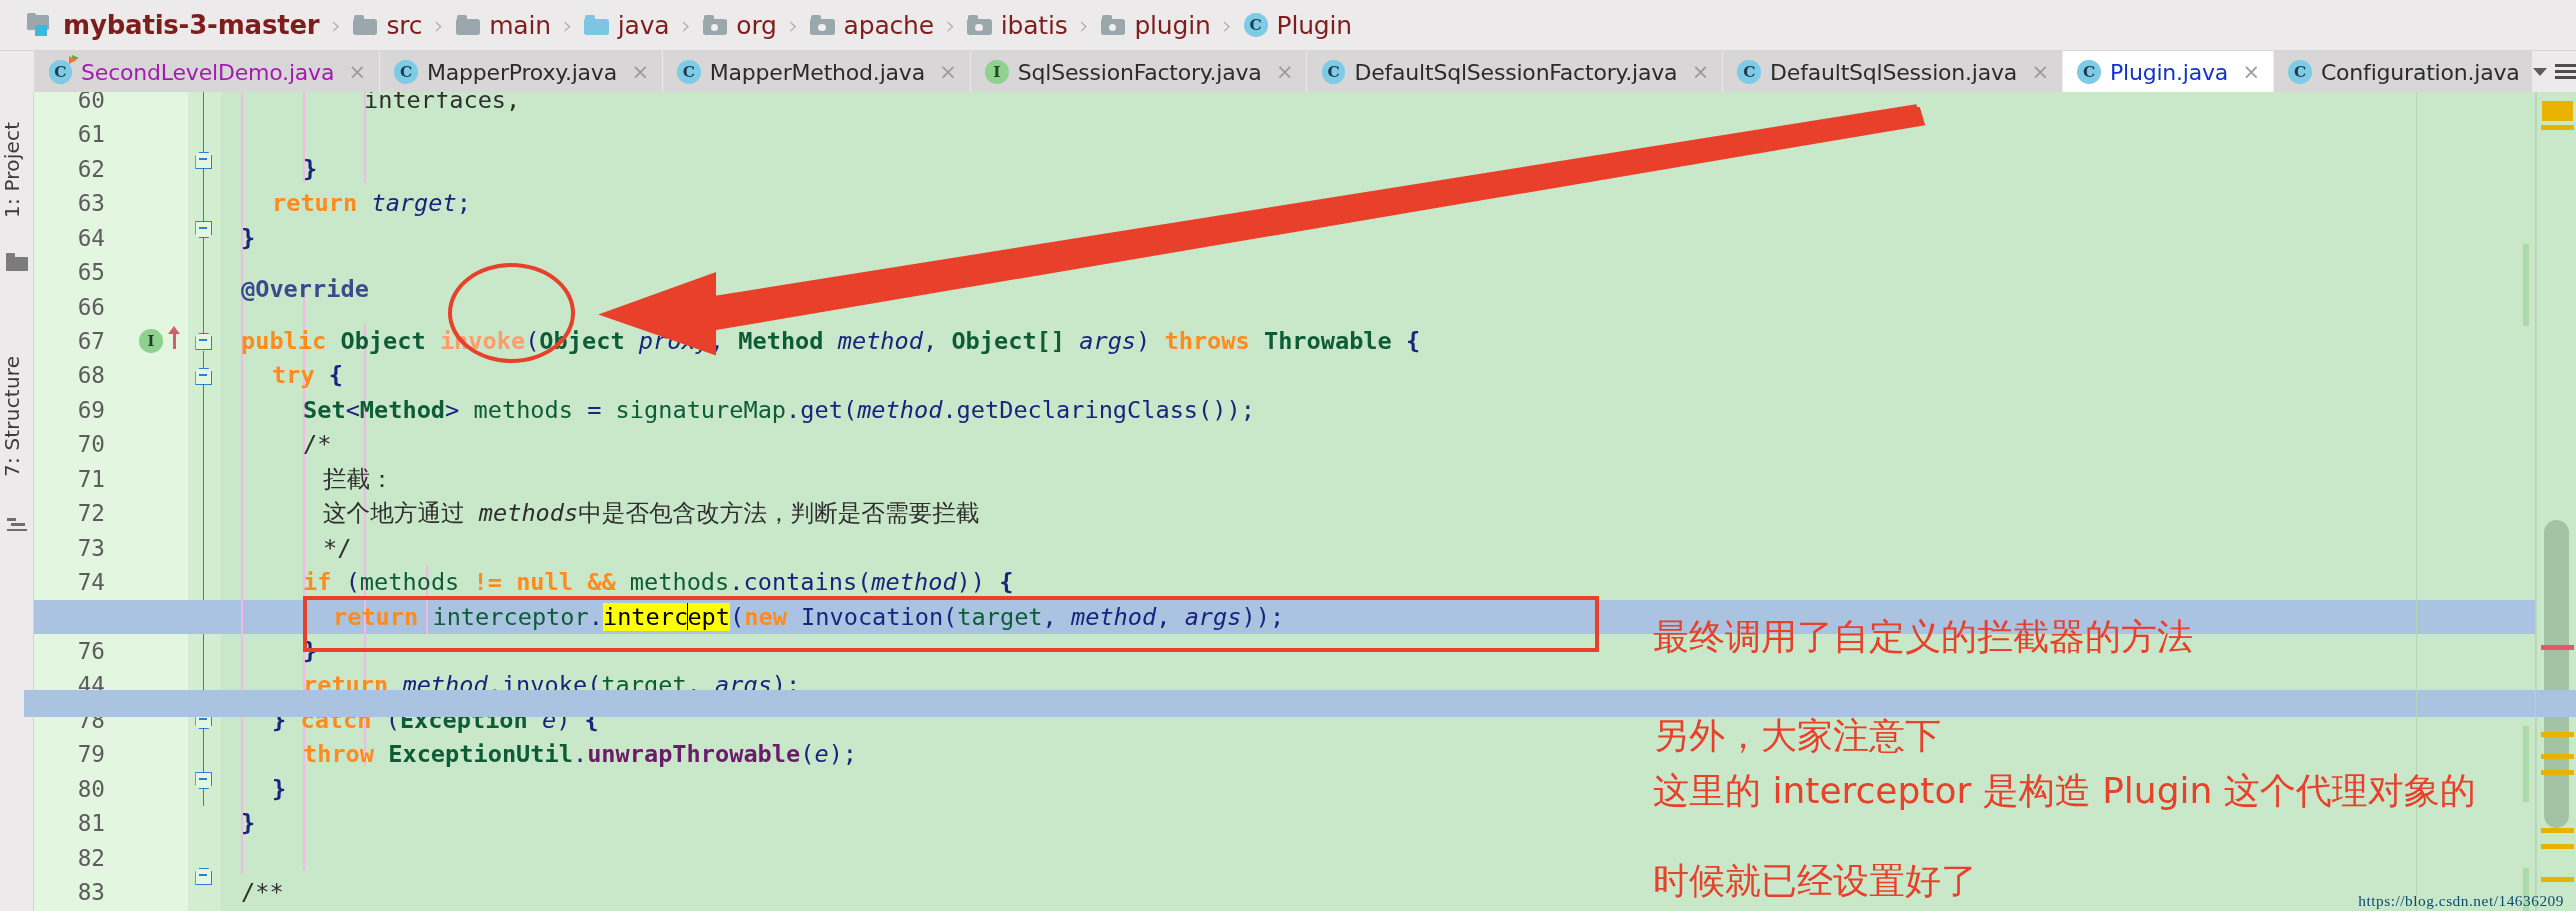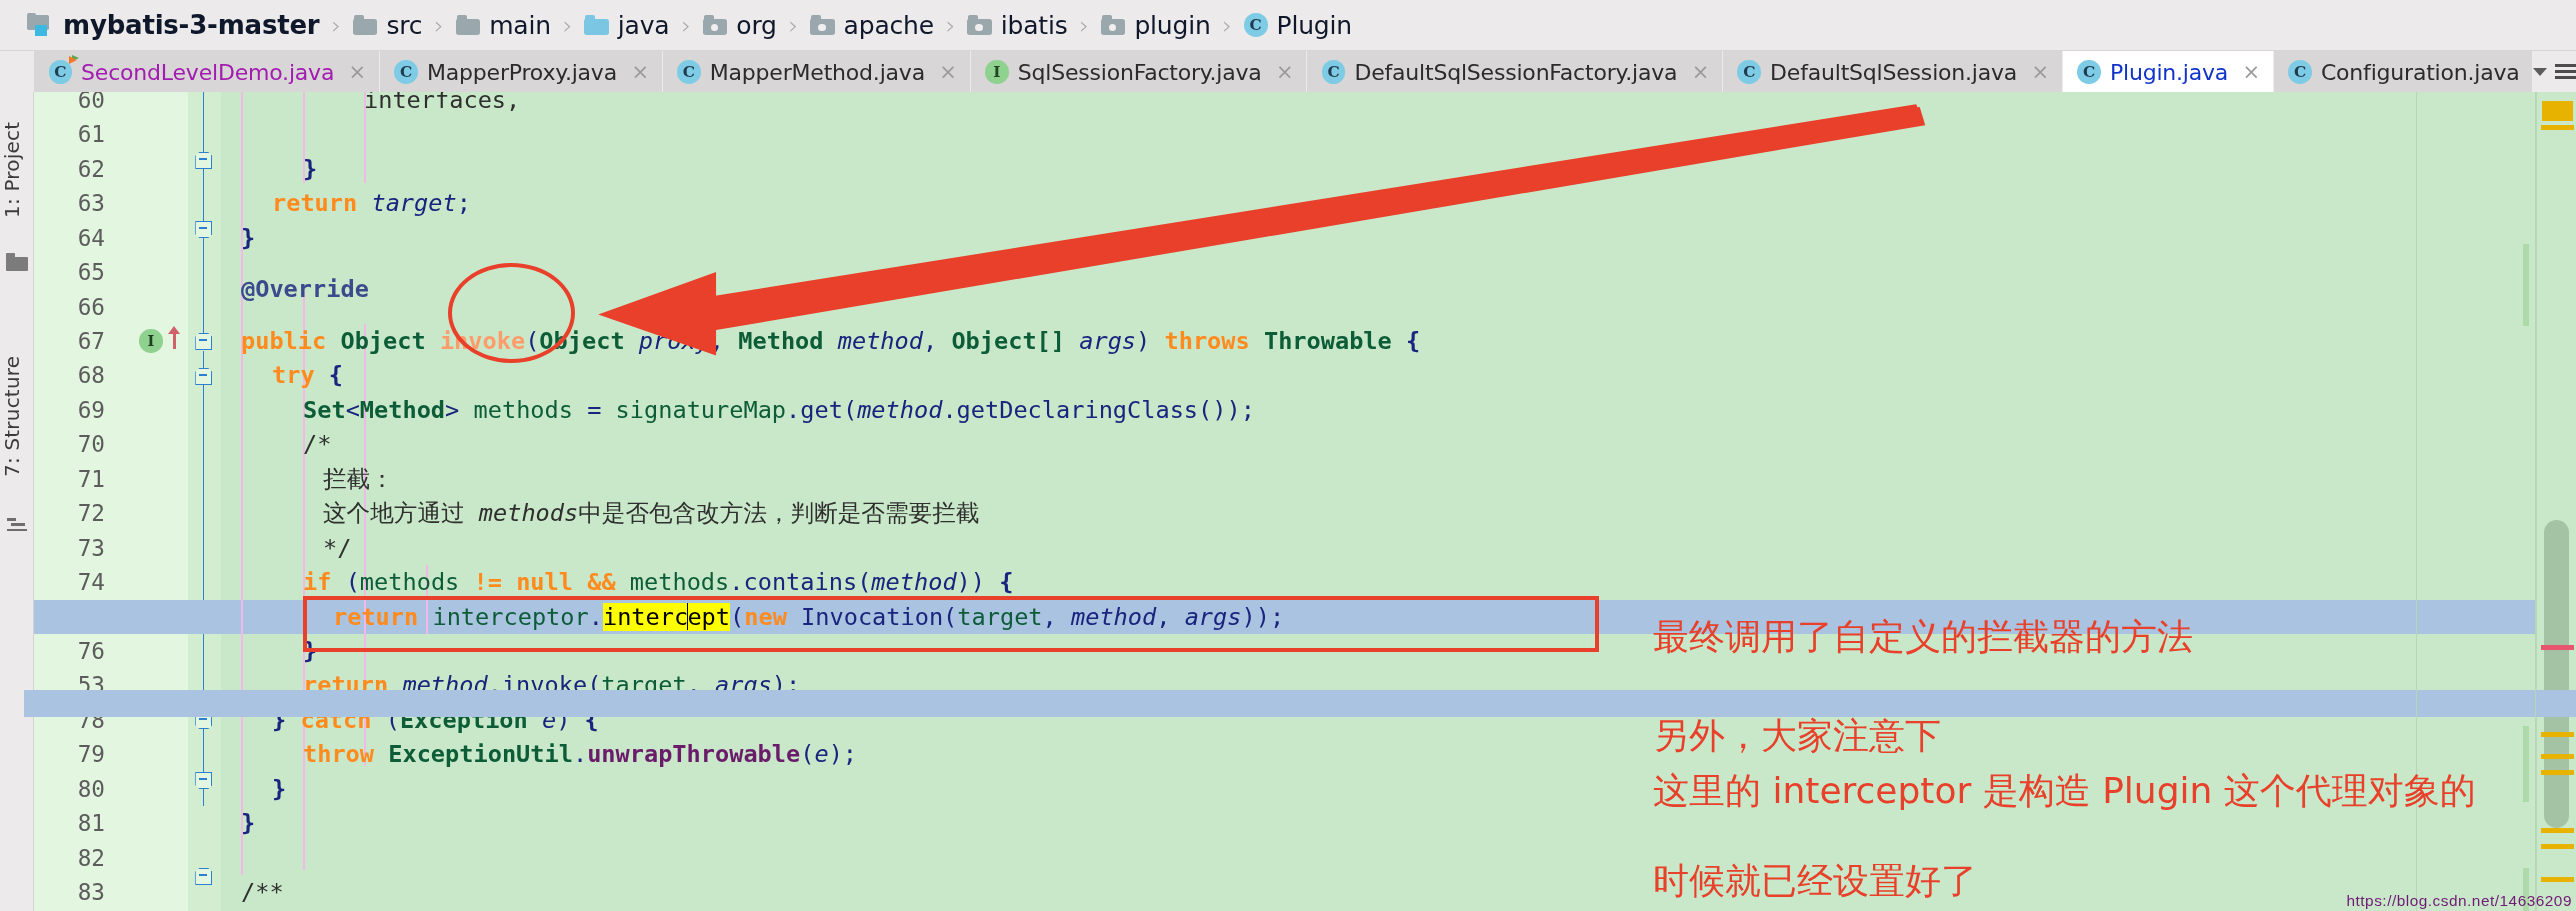--- a/index.html
+++ b/index.html
@@ -15,21 +15,21 @@
   
   #breadcrumb-bar {
     position: absolute; left: 0; top: 0; width: 2576px; height: 51px;
     background: #eceaea;
     display: flex; align-items: center;
     padding-left: 27px;
     border-bottom: 0.9px solid #d7d5d5;
   }
   .crumb { display: flex; align-items: center; height: 51px; }
   .crumb-label {
-    font-size: 25px; color: #0f172a; margin-left: 9px; letter-spacing: -0.2px;
+    font-size: 25px; color: #7f1d1d; margin-left: 9px; letter-spacing: -0.2px;
     white-space: nowrap;
   }
   .crumb.root .crumb-label { font-weight: bold; font-size: 26px; }
   .crumb-sep {
     color: #a9a9a9; font-size: 24.5px; margin: 0 11.8px; font-weight: 300;
   }
   
   .ic-folder {
     position: relative; width: 24.5px; height: 20px; flex: 0 0 auto;
   }
@@ -265,22 +265,22 @@
   .mk-box  { width: 31px; height: 20px; background: #e8b200; left: 5.4px; }
   .mk-chg  { width: 6.3px; background: #aed9a8; left: -14.5px; }
   .scroll-thumb {
     position: absolute; left: 7.3px; width: 25px; border-radius: 12.7px;
     background: #9dbb9d; opacity: .85;
   }
   .sel-band {
     position: absolute; left: -2513px; width: 2552px; height: 27px; background: #a9c3e0;
   }
   #watermark {
-    position: absolute; right: 4px; bottom: 1.8px; font-size: 15.4px;
-    color: #701a75; font-family: Liberation Sans, sans-serif; letter-spacing: 0.5px;
+    position: absolute; right: 12px; bottom: 1.8px; font-size: 15.4px;
+    color: #0c4a6e; font-family: Liberation Serif, serif; letter-spacing: 0.5px;
   }
   .vline-right {
     position: absolute; top: 0; width: 0.9px; height: 819px; background: #b6d6b6;
   }
 </style>
 </head>
 <body>
 
 <div id="root">
 
@@ -434,21 +434,21 @@
       <div class="ln" style="top:232px">67</div>
       <div class="ln" style="top:266px">68</div>
       <div class="ln" style="top:301px">69</div>
       <div class="ln" style="top:335px">70</div>
       <div class="ln" style="top:370px">71</div>
       <div class="ln" style="top:404px">72</div>
       <div class="ln" style="top:439px">73</div>
       <div class="ln" style="top:473px">74</div>
       <div class="ln" style="top:508px">75</div>
       <div class="ln" style="top:542px">76</div>
-      <div class="ln" style="top:576px">53</div>
+      <div class="ln" style="top:576px">44</div>
       <div class="ln" style="top:611px">78</div>
       <div class="ln" style="top:645px">79</div>
       <div class="ln" style="top:680px">80</div>
       <div class="ln" style="top:714px">81</div>
       <div class="ln" style="top:749px">82</div>
       <div class="ln" style="top:783px">83</div>
 
       <div class="gut-iface" style="left:105px; top:237px;">I</div>
       <div class="gut-arrow-up" style="left:134px; top:234px;"></div>
     </div>

